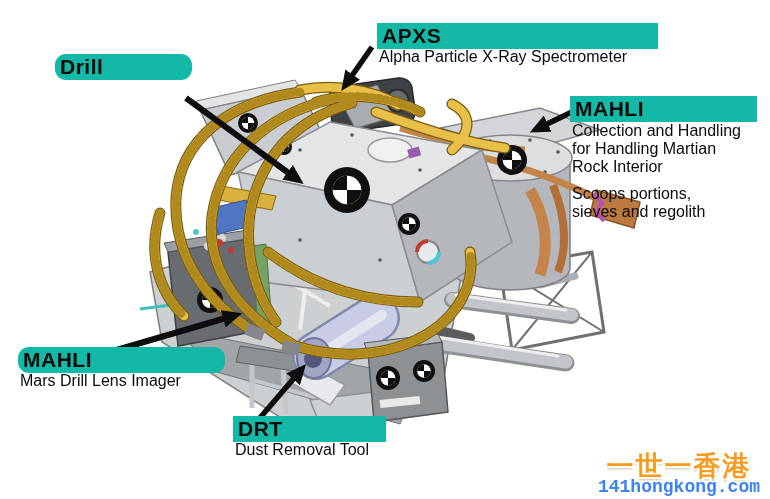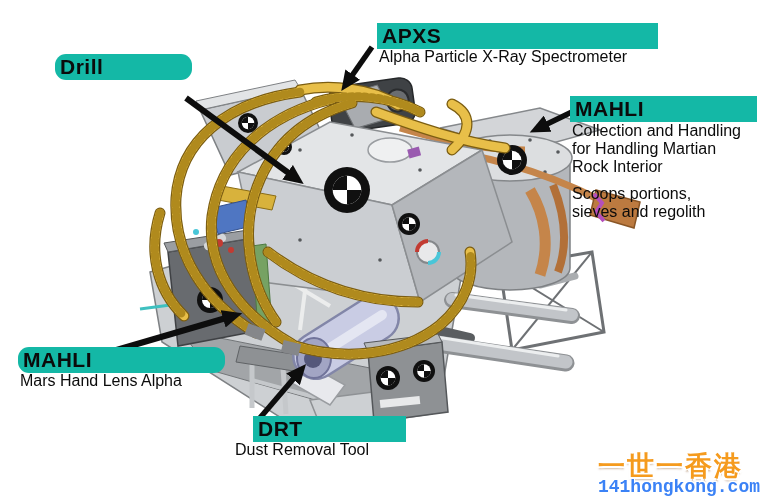--- a/index.html
+++ b/index.html
@@ -11,21 +11,21 @@
   .lbl-title{background:#14b8a6;font-weight:bold;font-size:21px;line-height:24px;
              padding:1px 6px 1px 5px;letter-spacing:0.5px;}
   .lbl-desc{font-size:16px;line-height:16.5px;padding:0 0 0 2px;}
   .lbl-desc.lh19{line-height:18px;}
   .gap{height:9px;}
   
   .cbl-o{fill:none;stroke:#7c5e12;stroke-width:11;stroke-linecap:round;}
   .cbl  {fill:none;stroke:#e8bf49;stroke-width:8.5;stroke-linecap:round;}
   .cbl-d{fill:none;stroke:#b08a1d;stroke-width:8.5;stroke-linecap:round;stroke-dasharray:2.5 4.5;}
   .arrow{stroke:#0d0d0d;fill:none;}
-  .wm{position:absolute;right:10px;bottom:4px;}
+  .wm{position:absolute;right:10px;bottom:4px;text-align:center;}
   .wm1{font-weight:bold;font-size:27px;line-height:28px;letter-spacing:2px;color:#f59b1e;
        text-shadow:-2px -2px 0 #fff,2px -2px 0 #fff,-2px 2px 0 #fff,2px 2px 0 #fff,
                    0 3px 2px rgba(120,60,0,.35);}
   .wm2{font-weight:bold;font-size:18px;line-height:15px;color:#3b82f6;
        text-shadow:-1px -1px 0 #fff,1px -1px 0 #fff,-1px 1px 0 #fff,1px 1px 0 #fff;font-family:Liberation Mono, monospace;}
 </style>
 </head>
 <body>
 
 <div id="stage">
@@ -256,26 +256,26 @@
     <div>Rock Interior</div>
     <div class="gap"></div>
     <div>Scoops portions,</div>
     <div>sieves and regolith</div>
   </div>
 </div>
 
 <div class="lbl" style="left:18px;top:347px;">
   <div class="lbl-title" style="width:196px;border-radius:11px;">MAHLI</div>
   <div class="lbl-desc">
-    <div>Mars Hand Lens Alpha</div>
+    <div>Mars Drill Lens Imager</div>
   </div>
 </div>
 
 <div class="lbl" style="left:233px;top:416px;">
-  <div class="lbl-title" style="width:142px;margin-left:20px;">DRT</div>
+  <div class="lbl-title" style="width:142px;">DRT</div>
   <div class="lbl-desc">
     <div>Dust Removal Tool</div>
   </div>
 </div>
 
 <div class="wm">
   <div class="wm1">一世一香港</div>
   <div class="wm2">141hongkong.com</div>
 </div>
 

